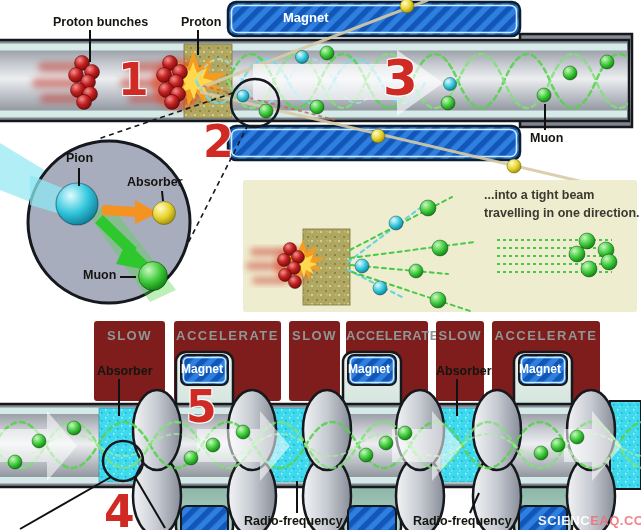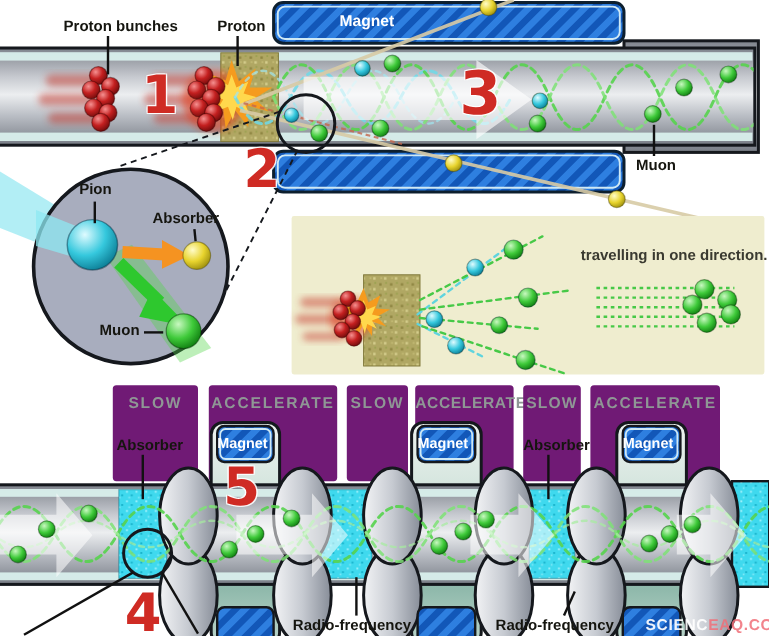--- a/index.html
+++ b/index.html
@@ -1,18 +1,18 @@
 <!DOCTYPE html>
 <html><head>
 <meta charset="utf-8">
 <style>
   html,body{margin:0;padding:0;background:#fff;}
   .stage{position:relative;width:641px;height:530px;background:#ffffff;overflow:hidden;
          font-family:"Liberation Sans", sans-serif;}
-  .banner{position:absolute;top:321px;height:80px;background:#701a75;border-radius:3px;
+  .banner{position:absolute;top:321px;height:80px;background:#7f1d1d;border-radius:3px;
           text-align:center;font-weight:700;font-size:13px;letter-spacing:1.5px;color:#8f9795;
           padding-top:7px;box-sizing:border-box;z-index:1;}
   svg.art{position:absolute;left:0;top:0;z-index:2;}
   .lbl{position:absolute;font-weight:700;font-size:12.5px;color:#15150f;z-index:3;white-space:nowrap;}
   .num{position:absolute;font-weight:700;color:#cf2b24;font-size:44px;line-height:1;z-index:4;
        font-family:"DejaVu Sans", sans-serif;
        text-shadow:-1px -1px 0 rgba(255,255,255,.85),1px 1px 0 rgba(255,255,255,.85),
                    -1px 1px 0 rgba(255,255,255,.85),1px -1px 0 rgba(255,255,255,.85);}
   .magnet-txt{position:absolute;color:#ffffff;font-weight:700;font-size:12px;text-align:left;
               z-index:3;white-space:nowrap;}
@@ -378,21 +378,21 @@
 
   <div class="num" style="left:118px;top:58px;">1</div>
   <div class="num" style="left:203px;top:120px;">2</div>
   <div class="num" style="left:383px;top:53px;font-size:50px;">3</div>
 
   <div class="lbl" style="left:66px;top:151px;">Pion</div>
   <div class="lbl" style="left:127px;top:175px;">Absorber</div>
   <div class="lbl" style="left:83px;top:268px;">Muon</div>
 
   <div class="goal-text" style="left:484px;top:187px;">
-    <br>
+    <span>...into a tight beam</span><br>
     <span>travelling in one direction.</span>
   </div>
 
   <div class="lbl" style="left:97px;top:364px;">Absorber</div>
   <div class="lbl" style="left:436px;top:364px;">Absorber</div>
 
   <div class="magnet-txt" style="left:181px;top:362px;width:47px;">Magnet</div>
   <div class="magnet-txt" style="left:348px;top:362px;width:48px;">Magnet</div>
   <div class="magnet-txt" style="left:519px;top:362px;width:48px;">Magnet</div>
 

